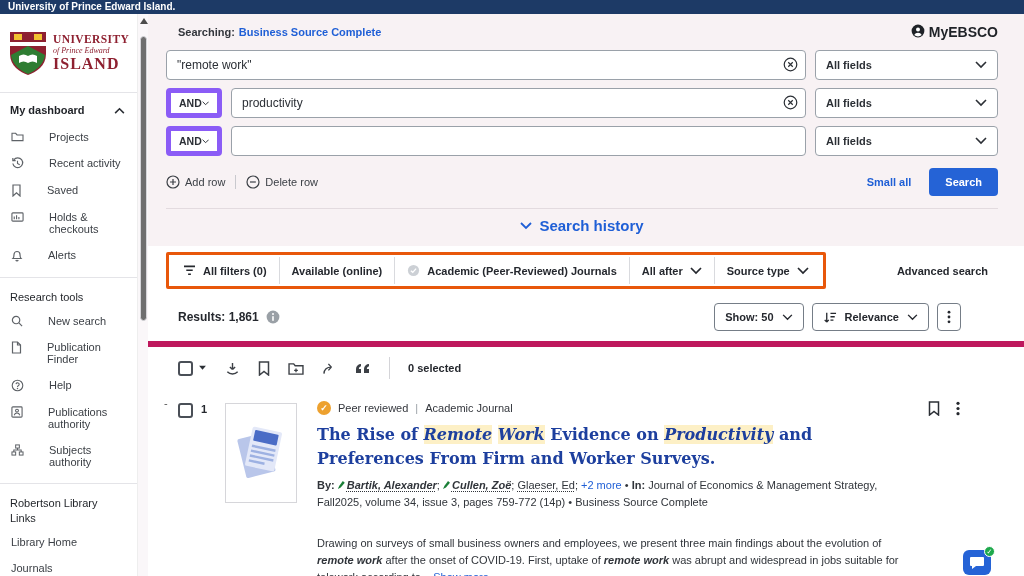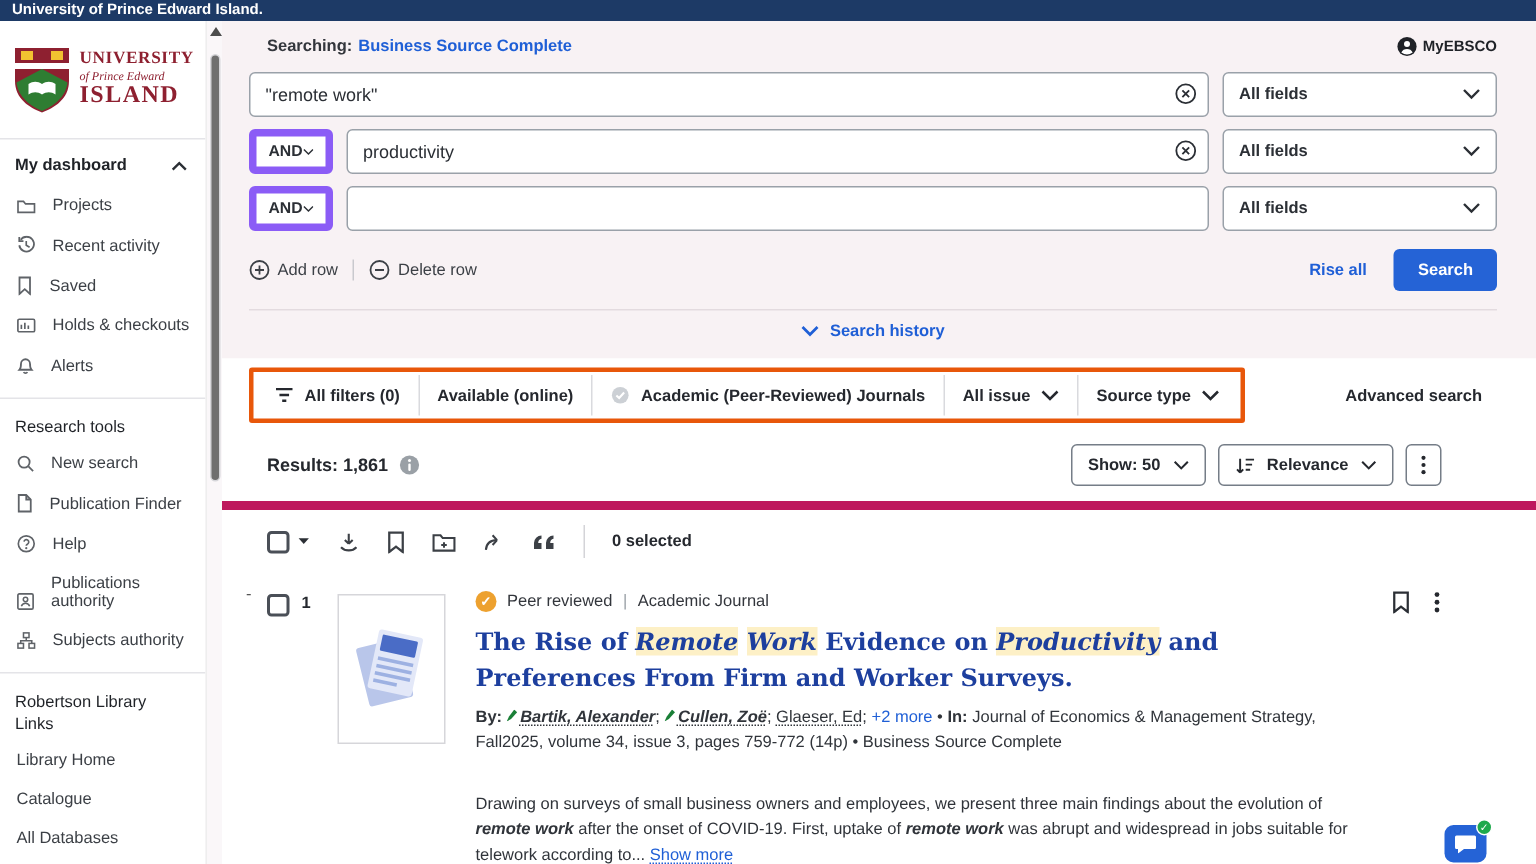--- a/index.html
+++ b/index.html
@@ -15,41 +15,41 @@
   
   .sidebar { width:137px; background:#fff; flex:none; padding-top:6px; font-size:11px; }
   .logo { display:flex; align-items:center; gap:5px; padding:10px 6px 12px 8px; }
   .logo-text { color:#8e2030; font-family:"Liberation Serif", serif; line-height:1; }
   .logo-l1 { font-size:11.5px; font-weight:bold; letter-spacing:.4px; }
   .logo-l2 { font-size:8px; font-style:italic; margin:1px 0; }
   .logo-l3 { font-size:16px; font-weight:bold; letter-spacing:1px; }
   .sb-div { border-top:1px solid #e4e4e8; margin:4px 0 0 0; }
   .sb-head { display:flex; justify-content:space-between; align-items:center;
              font-weight:bold; color:#1f2227; padding:11px 12px 8px 10px; }
-  .sb-item { display:flex; align-items:flex-end; gap:11px; padding:7px 6px 7px 11px;
+  .sb-item { display:flex; align-items:flex-start; gap:25px; padding:7px 6px 7px 11px;
              color:#3c4046; cursor:pointer; }
   .sb-item svg { flex:none; color:#5f6368; }
   .sb-links .sb-item { }
   .sb-head2 { font-weight:normal; color:#1f2227; padding:12px 10px 4px 10px; line-height:1.3; }
 
   
   .vscroll { width:11px; flex:none; background:#faf7f9; position:relative; border-left:1px solid #eee; }
   .vscroll .arrow { position:absolute; top:4px; left:2px; width:0; height:0;
       border-left:4px solid transparent; border-right:4px solid transparent; border-bottom:6px solid #4d4d4d; }
   .vscroll .thumb { position:absolute; top:14px; left:2px; width:7px; height:285px;
       background:#6f6f6f; border-radius:4px; }
 
   
   .main { flex:1; position:relative; background:#fff; }
   .search-panel { background:#f8f2f4; padding:10px 26px 0 18px; }
 
   .row-searching { display:flex; justify-content:space-between; align-items:center; margin-bottom:10px; padding-left:12px;}
   .searching { font-size:11px; font-weight:bold; color:#33363c; }
   .searching a { color:#1f5fd6; text-decoration:none; margin-left:4px; cursor:pointer;}
-  .myebsco { display:flex; align-items:center; gap:4px; font-size:10px; font-weight:bold; color:#1f2227; cursor:pointer; }
+  .myebsco { display:flex; gap:4px; font-size:14px; font-weight:bold; color:#1f2227; cursor:pointer; }
 
   .f-row { display:flex; gap:9px; margin-bottom:8px; }
   .opbox { width:56px; height:30px; background:#fff; border:5px solid #8b5cf6; border-radius:4px;
            display:flex; align-items:center; justify-content:space-between; padding:0 8px;
            font-size:10.5px; font-weight:bold; color:#2b2f35; cursor:pointer; }
   .inpwrap { flex:1; position:relative; }
   .inp { width:100%; height:30px; border:1px solid #9aa1a9; border-radius:4px; background:#fff;
          font-family:"Liberation Sans",sans-serif; font-size:12px; color:#2b2f35; padding:0 30px 0 10px; }
   .clr { position:absolute; right:8px; top:7px; cursor:pointer; color:#2b2f35; }
   .fieldsbox { width:183px; height:30px; background:#fff; border:1px solid #9aa1a9; border-radius:4px;
@@ -58,21 +58,21 @@
 
   .row-actions { display:flex; align-items:center; margin:12px 0 0 0; padding-bottom:12px; }
   .act { display:flex; align-items:center; gap:5px; font-size:11px; color:#3c4046; cursor:pointer; }
   .act + .act { border-left:1px solid #c9c9ce; margin-left:10px; padding-left:10px; }
   .spacer { flex:1; }
   .clear-all { font-size:11px; font-weight:bold; color:#1f5fd6; margin-right:18px; cursor:pointer; }
   .search-btn { background:#2563d6; color:#fff; font-size:11px; font-weight:bold; border:none;
                 border-radius:4px; padding:8px 16px; cursor:pointer; font-family:"Liberation Sans",sans-serif;}
   .panel-div { border-top:1px solid #e3dbdf; }
   .hist { display:flex; justify-content:center; align-items:center; gap:7px; padding:8px 0 12px 0;
-          font-size:11px; font-weight:bold; color:#1f5fd6; cursor:pointer; }
+          font-size:15px; font-weight:bold; color:#1f5fd6; cursor:pointer; }
 
   
   .filter-zone { display:flex; align-items:center; justify-content:space-between; padding:6px 36px 0 18px; background:#fff;}
   .filter-annot { border:3px solid #e8570a; border-radius:2px; padding:2px; display:flex; }
   .filter-bar { display:flex; background:#fff; }
   .seg { display:flex; align-items:center; gap:7px; padding:7px 12px; font-size:11px; font-weight:bold;
          color:#25282e; cursor:pointer; white-space:nowrap; }
   .seg + .seg { border-left:1px solid #d9dade; }
   .adv { font-size:11px; font-weight:bold; color:#25282e; cursor:pointer; }
 
@@ -236,21 +236,21 @@
       <span>Subjects authority</span>
     </div>
 
     <div class="sb-div" style="margin-top:8px"></div>
     <div class="sb-links">
       <div class="sb-head2" style="width:110px">Robertson Library Links</div>
       <div class="sb-item">
           <span>Library Home</span>
         </div>
       <div class="sb-item">
-          <span>Catalogue</span>
+          <span>Journals</span>
         </div>
       <div class="sb-item">
           <span>All Databases</span>
         </div>
     </div>
   </div>
 
   <div class="vscroll">
     <div class="arrow"></div>
     <div class="thumb"></div>
@@ -342,21 +342,21 @@
           <span>Add row</span>
         </div>
         <div class="act">
           <svg width="14" height="14" viewBox="0 0 14 14">
               <circle cx="7" cy="7" r="6" fill="none" stroke="currentColor" stroke-width="1.2"></circle>
               <path d="M4 7h6" stroke="currentColor" stroke-width="1.2"></path>
             </svg>
           <span>Delete row</span>
         </div>
         <div class="spacer"></div>
-        <span class="clear-all">Rise all</span>
+        <span class="clear-all">Small all</span>
         <button class="search-btn">Search</button>
       </div>
 
       <div class="panel-div"></div>
       <div class="hist">
         <svg width="12" height="8" viewBox="0 0 12 8">
             <path d="M1 1l5 5 5-5" fill="none" stroke="#1f5fd6" stroke-width="1.8"></path>
           </svg>
         <span>Search history</span>
       </div>
@@ -375,21 +375,21 @@
             <span>Available (online)</span>
           </div>
           <div class="seg">
             <svg width="13" height="13" viewBox="0 0 14 14">
                 <circle cx="7" cy="7" r="6" fill="#ccd0d5"></circle>
                 <path d="M4.2 7.2 6.2 9l3.6-4" fill="none" stroke="#fff" stroke-width="1.5"></path>
               </svg>
             <span>Academic (Peer-Reviewed) Journals</span>
           </div>
           <div class="seg">
-            <span>All issue</span>
+            <span>All after</span>
             <svg width="12" height="8" viewBox="0 0 12 8">
                 <path d="M1 1l5 5 5-5" fill="none" stroke="#25282e" stroke-width="1.7"></path>
               </svg>
           </div>
           <div class="seg">
             <span>Source type</span>
             <svg width="12" height="8" viewBox="0 0 12 8">
                 <path d="M1 1l5 5 5-5" fill="none" stroke="#25282e" stroke-width="1.7"></path>
               </svg>
           </div>

